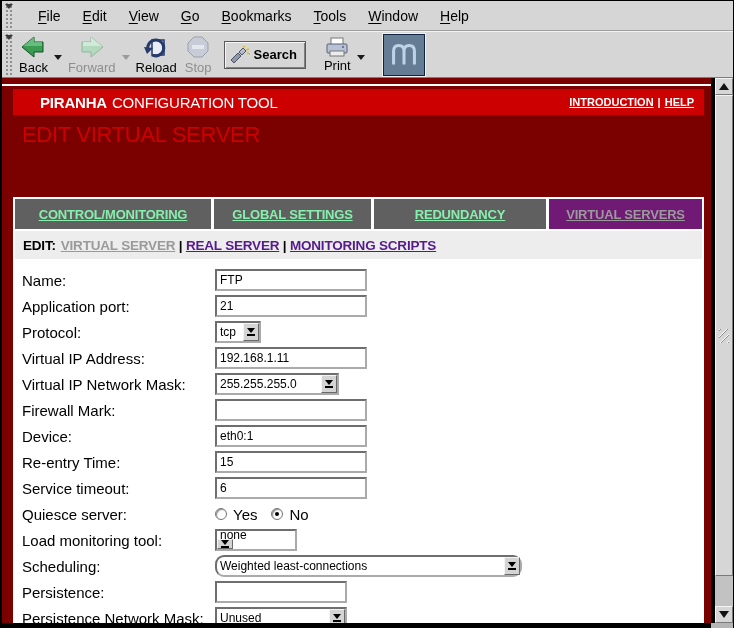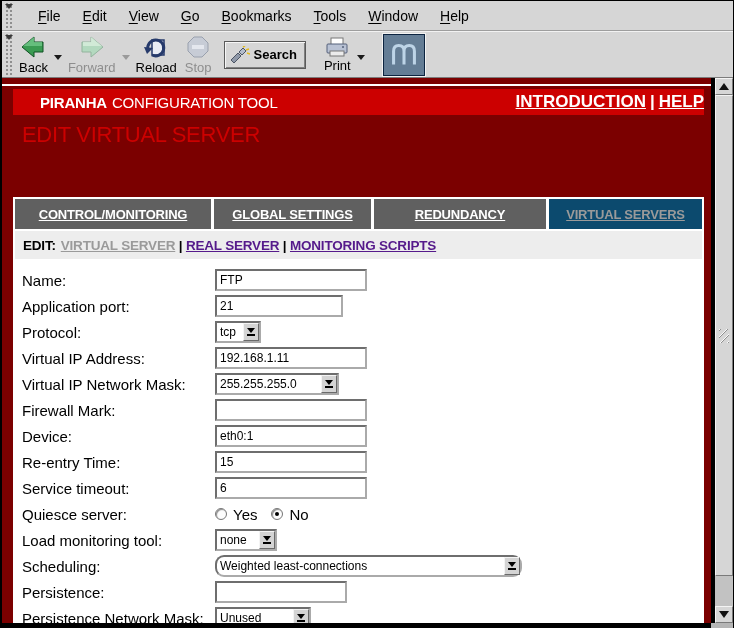--- a/index.html
+++ b/index.html
@@ -36,31 +36,31 @@
   .logo { width:42px; height:42px; margin-left:16px; background:#647d95; border:1px solid #0c2440; box-shadow: 0 0 0 1px #f2f2f2; display:flex; align-items:center; justify-content:center; }
 
   
   .content { height:545px; display:flex; }
   .pagebody { width:710px; position:relative; background:#7b0000; overflow:hidden; }
   .topline { position:absolute; top:6px; left:0; right:0; height:2px; background:#fff; }
   .redbar { position:absolute; top:11px; left:11px; right:7px; height:26px; background:#cc0000; display:flex; align-items:center; }
   .brand { flex:1; padding-left:27px; color:#fff; font-size:15px; letter-spacing:-0.2px; white-space:nowrap; }
   .brand b { font-weight:bold; }
   .brand span { margin-left:5px; }
-  .hlinks { color:#fff; font-size:17px; font-weight:bold; white-space:nowrap; }
+  .hlinks { padding-right:10px; color:#fff; font-size:11px; font-weight:bold; white-space:nowrap; }
   .hlink { text-decoration:underline; cursor:pointer; }
   .hsep { margin:0 4px; }
   .ptitle { position:absolute; top:44px; left:20px; font-size:22px; color:#cc0000; letter-spacing:-0.3px; }
   .ctable { position:absolute; top:119px; left:11px; right:7px; bottom:0; background:#fff; padding:2px 2px 0 2px; display:flex; flex-direction:column; }
 
   .tabbar { height:30px; display:flex; }
   .tab { background:#606060; display:flex; align-items:center; justify-content:center; margin-right:3px; }
   .tab:last-child { margin-right:0; }
-  .tab-link { font-size:13px; font-weight:bold; letter-spacing:-0.2px; color:#ffffff; text-decoration:underline; cursor:pointer; white-space:nowrap; }
-  .tab.active { background:#0c4a6e; }
+  .tab-link { font-size:13px; font-weight:bold; letter-spacing:-0.2px; color:#86efac; text-decoration:underline; cursor:pointer; white-space:nowrap; }
+  .tab.active { background:#701a75; }
   .tab.active .tab-link { color:#9a9a9a; }
 
   .subnav { height:28px; margin-top:2px; background:#ededed; display:flex; align-items:center; padding-left:8px; font-size:13.5px; font-weight:bold; letter-spacing:-0.2px; white-space:pre; }
   .snprefix { color:#000; margin-right:5px; }
   .snlink { color:#551a8b; text-decoration:underline; cursor:pointer; }
   .snlink.current { color:#9a9a9a; }
   .snsep { color:#000; }
 
   .formarea { flex:1; background:#fff; padding-top:8px; overflow:hidden; }
   .frow { height:26px; display:flex; align-items:center; }
@@ -225,21 +225,21 @@
         <div class="formarea">
             <div class="frow">
               <div class="flabel">Name:</div>
               <div class="fctl">
                 <input class="tinput" value="FTP" readonly="" style="width: 152px;">
               </div>
             </div>
             <div class="frow">
               <div class="flabel">Application port:</div>
               <div class="fctl">
-                <input class="tinput" value="21" readonly="" style="width: 128px;">
+                <input class="tinput" value="21" readonly="" style="width: 152px;">
               </div>
             </div>
             <div class="frow">
               <div class="flabel">Protocol:</div>
               <div class="fctl">
                 <div class="sel" style="width: 46px;">
                   <span class="seltxt">tcp</span>
                   <span class="selbtn">
                     <span class="tri"></span>
                     <span class="bar"></span>
@@ -294,21 +294,21 @@
               <div class="fctl">
                 <span class="radio"></span>
                 <span class="rlabel">Yes</span>
                 <span class="radio checked"></span>
                 <span class="rlabel">No</span>
               </div>
             </div>
             <div class="frow">
               <div class="flabel">Load monitoring tool:</div>
               <div class="fctl">
-                <div class="sel" style="width: 62px;">
+                <div class="sel" style="width: 82px; flex-direction: column;">
                   <span class="seltxt">none</span>
                   <span class="selbtn">
                     <span class="tri"></span>
                     <span class="bar"></span>
                   </span>
                 </div>
               </div>
             </div>
             <div class="frow">
               <div class="flabel">Scheduling:</div>
@@ -324,21 +324,21 @@
             </div>
             <div class="frow">
               <div class="flabel">Persistence:</div>
               <div class="fctl">
                 <input class="tinput" value="" readonly="" style="width: 132px;">
               </div>
             </div>
             <div class="frow">
               <div class="flabel">Persistence Network Mask:</div>
               <div class="fctl">
-                <div class="sel" style="width: 96px;">
+                <div class="sel" style="width: 132px;">
                   <span class="seltxt">Unused</span>
                   <span class="selbtn">
                     <span class="tri"></span>
                     <span class="bar"></span>
                   </span>
                 </div>
               </div>
             </div>
           </div>
       </div>

